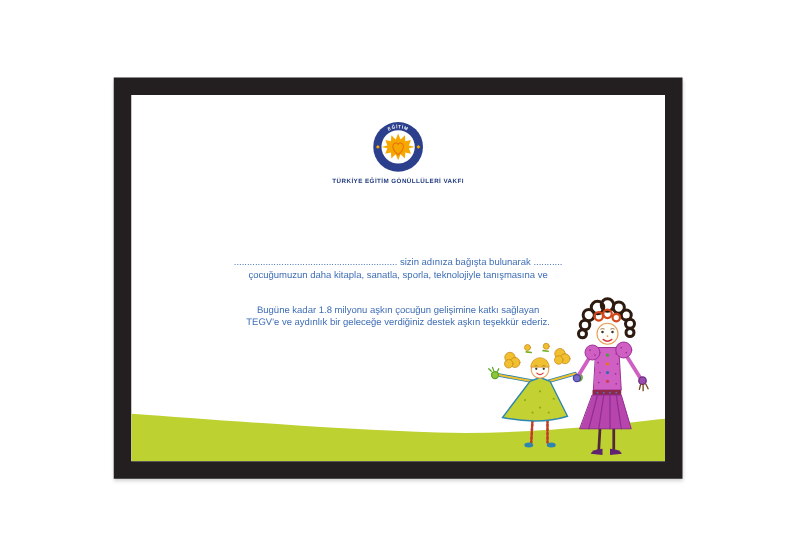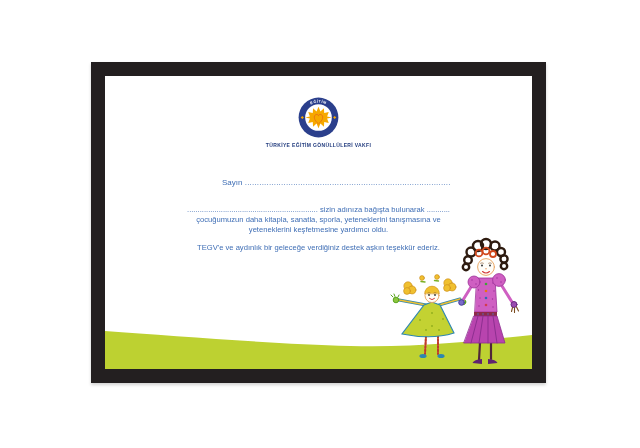--- a/index.html
+++ b/index.html
@@ -81,32 +81,28 @@
           <rect x="34.7" y="18.9" width="2.2" height="2.2" transform="rotate(45 35.8 20)" fill="#f6a800"></rect>
           <g>
             <polygon fill="#f6a800" points="20,9.5 21.9,14.2 25.3,10.9 25.6,15.6 30,14.7 28.4,19 33,20 28.4,21 30,25.3 25.6,24.4 25.3,29.1 21.9,25.8 20,30.5 18.1,25.8 14.7,29.1 14.4,24.4 10,25.3 11.6,21 7,20 11.6,19 10,14.7 14.4,15.6 14.7,10.9 18.1,14.2"></polygon>
           </g>
           <path d="M20 26.2 C15.4 22.6 14.8 18.2 17.5 17.1 C19.2 16.4 20 17.8 20 18.6 C20 17.8 20.8 16.4 22.5 17.1 C25.2 18.2 24.6 22.6 20 26.2 Z" fill="#f6a800" stroke="#e87511" stroke-width="0.9"></path>
         </svg>
       </div>
 
       <div class="org-name">TÜRKİYE EĞİTİM GÖNÜLLÜLERİ VAKFI</div>
 
-      <div class="salutation">
-        <span>Sayın</span>
-        <span class="blank">.....................................................................................</span>
-      </div>
 
       <div class="para para-1">
         <div>.............................................................. sizin adınıza bağışta bulunarak ...........</div>
-        <div>çocuğumuzun daha kitapla, sanatla, sporla, yeteneklerini tanışmasına ve</div>
-        <div>yeteneklerini keşfetmesine yardımcı oldu.</div>
+        <div>çocuğumuzun daha kitapla, sanatla, sporla, teknolojiyle tanışmasına ve</div>
       </div>
 
       <div class="para para-2">
+        <div>Bugüne kadar 1.8 milyonu aşkın çocuğun gelişimine katkı sağlayan</div>
         <div>TEGV'e ve aydınlık bir geleceğe verdiğiniz destek aşkın teşekkür ederiz.</div>
       </div>
 
       <svg class="drawing-svg" viewBox="0 0 427 293">
 
         <path d="M0,255 C70,260 170,268 245,270 C315,272 380,264 427,259 L427,293 L0,293 Z" fill="#bdd131"></path>
 
         <g stroke-linecap="round">
 
           <path d="M294,224 L321,229" stroke="#2e86b0" stroke-width="3" fill="none"></path>

